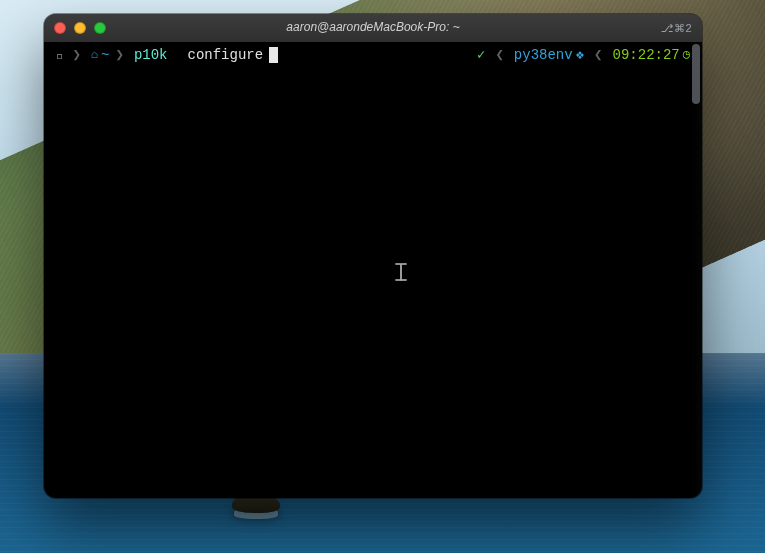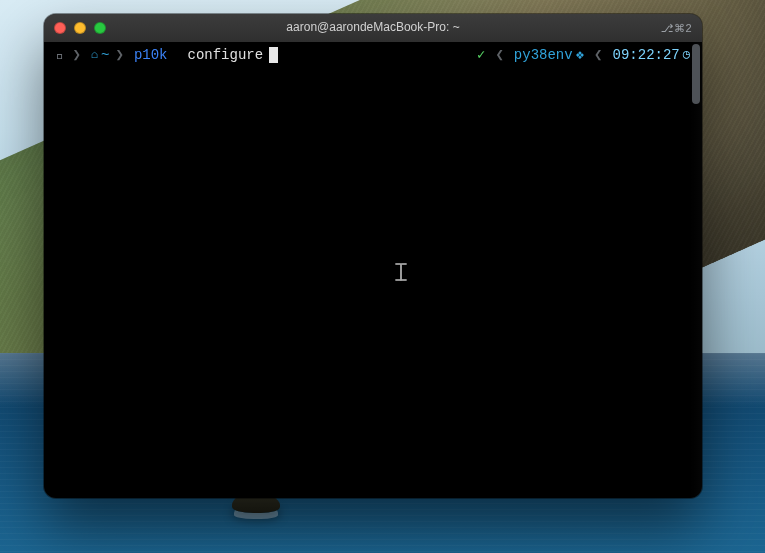--- a/index.html
+++ b/index.html
@@ -75,21 +75,21 @@
       display: flex; align-items: center;
       padding: 0 10px;
       position: relative;
       color: #d1d1d1;
       font-family: -apple-system, "Helvetica Neue", Arial, sans-serif;
       font-size: 12px;
     }
     .traffic { display:flex; gap:8px; align-items:center; }
     .dot { width:12px; height:12px; border-radius:50%; border:1px solid rgba(0,0,0,.25); }
     .dot.red{ background:#ff5f57; } .dot.yellow{ background:#febc2e; } .dot.green{ background:#28c840; }
-    .title { position:absolute; left:0; right:0; text-align:center; top:6px; pointer-events:none; }
+    .title { position:absolute; left:0; right:0; text-align:center; top:6px; pointer-events:none;font-style:italic; }
     .titlebar-right { margin-left:auto; color:#9ba0a6; font-size:11px; letter-spacing:.5px; }
 
     .term {
       flex: 1;
       background: #000000;
       color: #e8e8e8;
       position: relative;
       padding: 3px 6px 0 6px;
       font-family: ui-monospace, Menlo, Monaco, "Courier New", monospace;
       font-size: 14px;
@@ -97,25 +97,25 @@
     }
     .prompt-row {
       display:flex; justify-content:space-between; align-items:center;
       gap: 8px;
     }
     .seg-group{ display:flex; align-items:center; white-space:nowrap; }
     .seg { height:20px; line-height:20px; padding:0 6px; display:inline-flex; align-items:center; }
 
     
     .c-dim { color:#6b6f76; }
-    .c-green { color:#3b82f6; }
+    .c-green { color:#5eead4; }
     .c-gray { color:#e0e0e0; }
     .c-check { color:#56d364; }
     .c-env { color:#30a2d9; }
-    .c-time { color:#7dd3fc; }
+    .c-time { color:#84cc16; }
     .c-cursor { background:#e8e8e8; display:inline-block; width:9px; height:16px; vertical-align:-2px; }
 
     .chev-r, .chev-l, .chev-r-dark {
       font-weight:bold;
     }
     .chev-r { color:#5e6267; margin-right:4px; }
     .chev-l { color:#5e6267; margin:0 4px; }
 
     .scroll-slot {
       position:absolute; right:0; top:0; bottom:0; width:12px;

